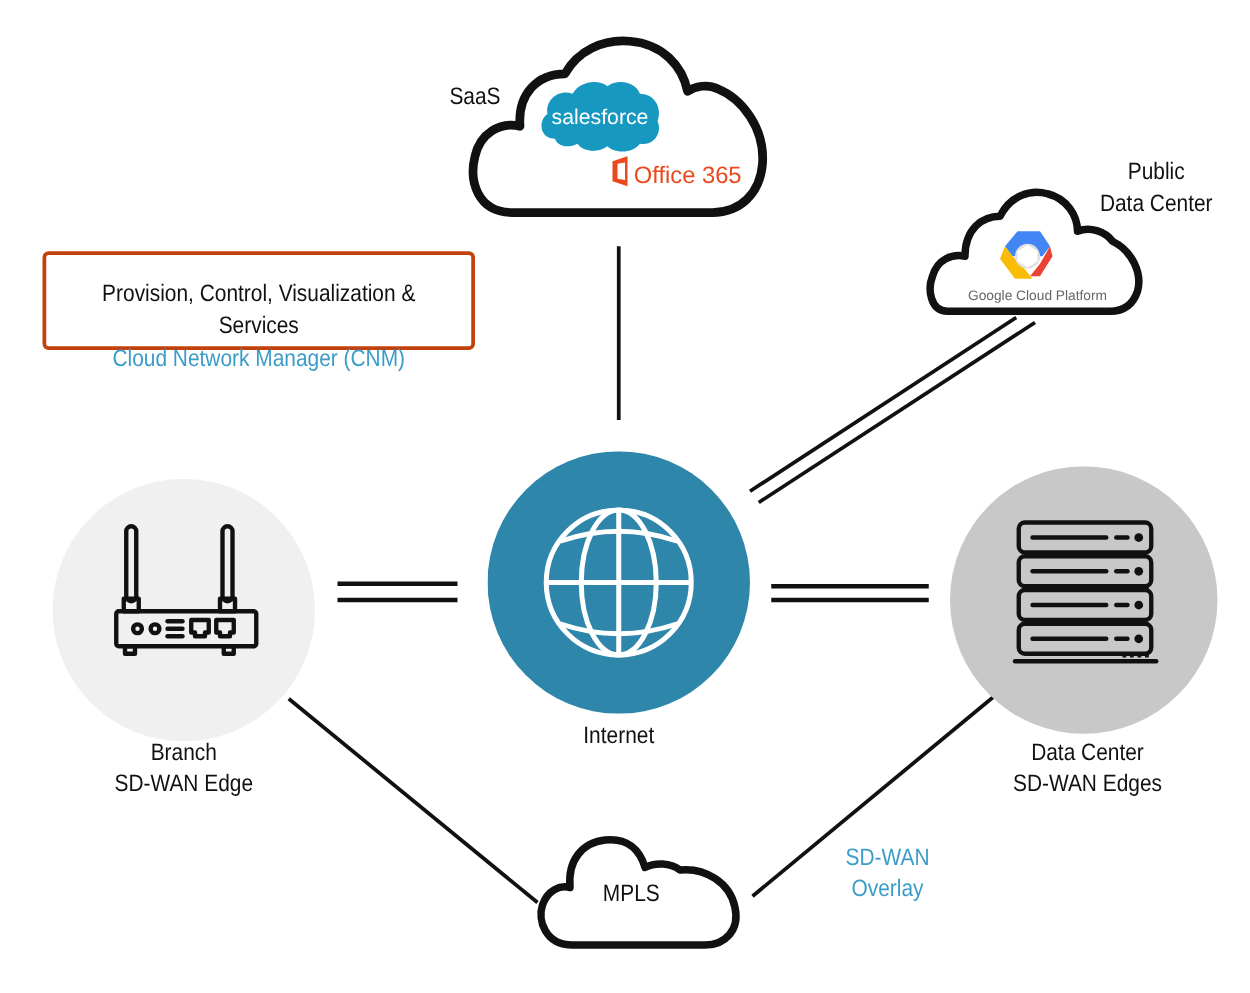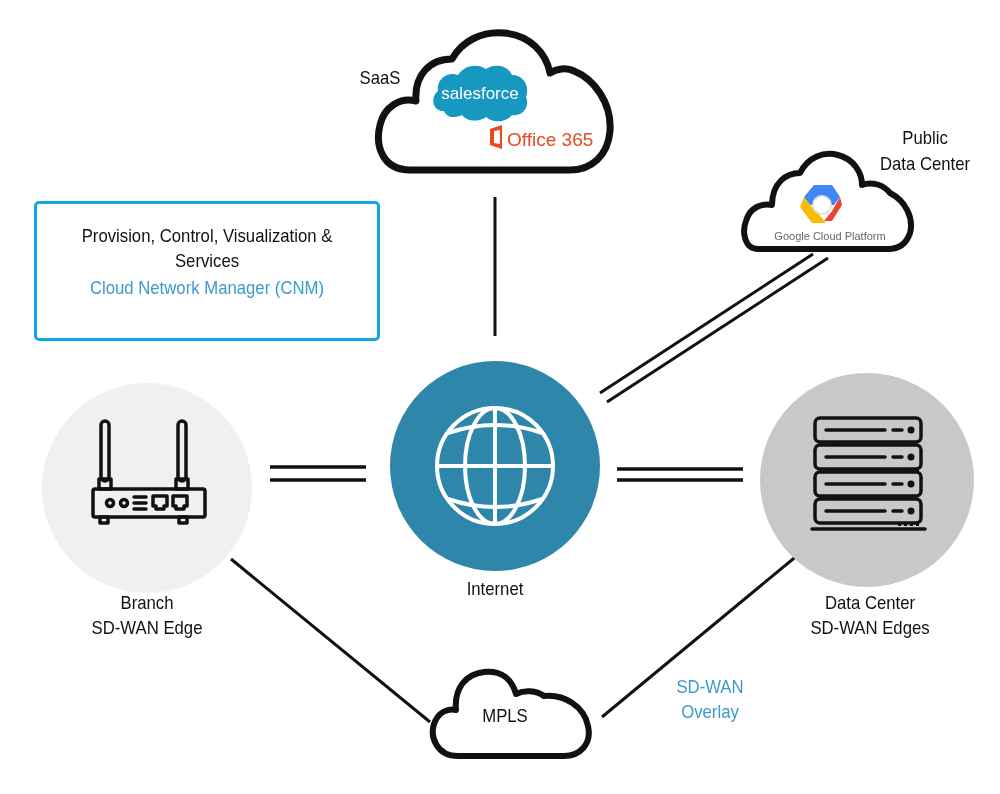--- a/index.html
+++ b/index.html
@@ -3,22 +3,22 @@
   <meta charset="utf-8">
   <style>
     html, body { margin: 0; padding: 0; background: #ffffff; }
     body { width: 1000px; height: 794px; position: relative; overflow: hidden;
            font-family: "Liberation Sans", "DejaVu Sans", sans-serif; color: #111; }
     .abs { position: absolute; }
     .lbl { position: absolute; text-align: center; font-size: 19px; line-height: 24px; color: #111;
            transform: scaleX(0.88); transform-origin: center; white-space: nowrap; }
     .blue { color: #3b9cc9; }
     svg.layer { position: absolute; left: 0; top: 0; }
-    .cnm-box { position: absolute; left: 34px; top: 201px; width: 346px; height: 140px;
-               border: 3px solid #0ea5e9; border-radius: 5px; box-sizing: border-box; background: #fff; }
+    .cnm-box { position: absolute; left: 34px; top: 201px; width: 346px; height: 79px;
+               border: 3px solid #c2410c; border-radius: 5px; box-sizing: border-box; background: #fff; }
     .cnm-box .line { position: absolute; left: 0; width: 100%; text-align: center;
                      font-size: 19px; line-height: 24px; transform: scaleX(0.88); }
   </style>
 </head>
 <body>
 
 <svg class="layer" width="1000" height="794">
   <line x1="495" y1="197" x2="495" y2="336" stroke="#111" stroke-width="3"></line>
   <line x1="600" y1="393" x2="813" y2="254" stroke="#111" stroke-width="3"></line>
   <line x1="607" y1="402" x2="828" y2="258" stroke="#111" stroke-width="3"></line>

